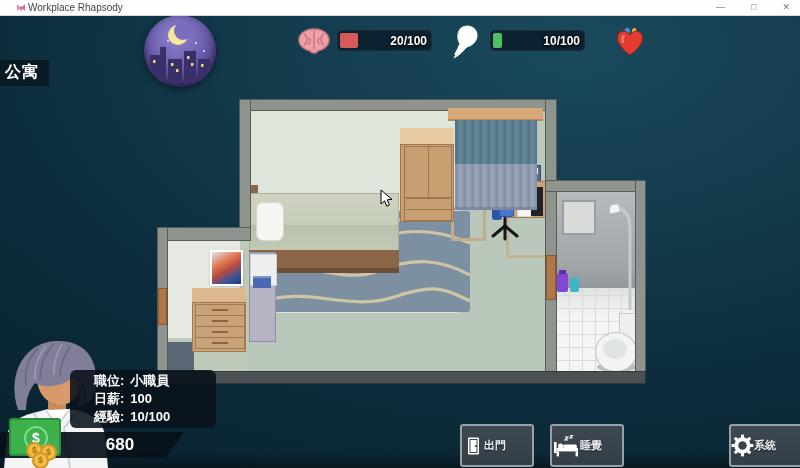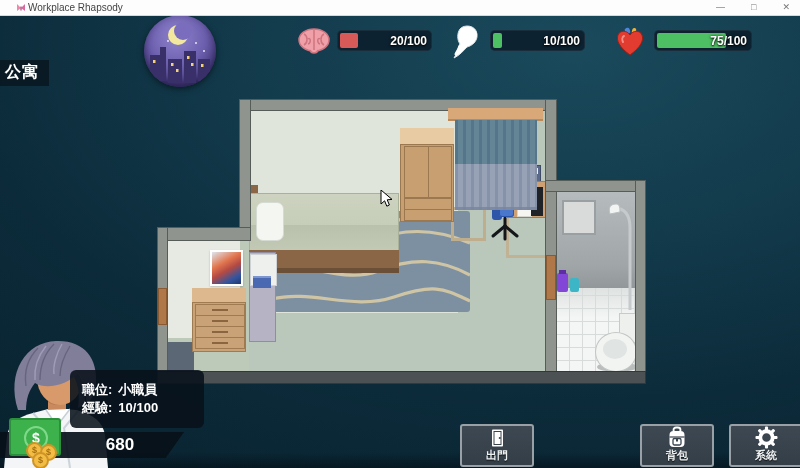--- a/index.html
+++ b/index.html
@@ -94,36 +94,36 @@
   .bottle-purple{left:557px;top:273px;width:11px;height:19px;background:#8247d6;border-radius:2px;z-index:6;}
   .bottle-purple::after{content:"";position:absolute;left:2px;top:-3px;width:7px;height:4px;background:#5d2ea3;}
   .bottle-teal{left:570px;top:278px;width:9px;height:14px;background:#3cb6c6;border-radius:2px;z-index:6;}
   .toilet-tank{left:619px;top:313px;width:16px;height:28px;background:#eef0ee;border:1px solid #c6cac8;z-index:6;}
   .toilet-bowl{left:595px;top:332px;width:40px;height:38px;background:#f2f4f2;border:1px solid #c2c6c4;border-radius:50%;z-index:7;}
   .toilet-bowl::after{content:"";position:absolute;left:7px;top:6px;width:24px;height:20px;border-radius:50%;background:#e0e4e2;}
   .toilet-shadow{left:597px;top:362px;width:40px;height:10px;background:#b9bdbc;border-radius:50%;z-index:5;}
 
   
   .info-panel{left:70px;top:370px;width:122px;height:58px;background:rgba(8,17,26,.88);
-    border-radius:6px;z-index:45;display:flex;flex-direction:column;justify-content:center;gap:2px;padding-left:12px;}
+    border-radius:6px;z-index:45;display:flex;flex-direction:column;justify-content:center;gap:2px;padding-left:24px;}
   .info-row{display:flex;color:#fff;font-size:13px;font-weight:bold;line-height:16px;}
   .info-row .val{margin-left:6px;}
   .money-band{left:0;top:432px;width:184px;height:26px;background:rgba(8,16,25,.92);z-index:44;
     clip-path:polygon(0 0,100% 0,90% 100%,0 100%);}
   .money-text{left:88px;top:435px;width:64px;text-align:center;color:#fff;font-size:17px;font-weight:bold;z-index:46;}
   .cash{left:9px;top:418px;width:48px;height:34px;background:#3cb14c;border:2px solid #2b8f3c;border-radius:3px;z-index:47;}
   .cash .cring{position:absolute;left:50%;top:50%;width:20px;height:20px;margin:-11px 0 0 -11px;
     border:2px solid #7fd98a;border-radius:50%;color:#fff;font-weight:bold;font-size:14px;text-align:center;line-height:20px;}
   .coin{position:absolute;border-radius:50%;background:#f3bd44;border:2px solid #cf9428;color:#a56f12;
     font-size:9px;font-weight:bold;text-align:center;z-index:48;}
   .portrait{left:-2px;top:338px;z-index:43;}
 
   
   .action-btn{position:absolute;top:424px;width:70px;height:39px;background:linear-gradient(#3d4852,#333e47);
-    border:2px solid #99a1a6;border-radius:3px;z-index:45;display:flex;flex-direction:column;align-items:center;cursor:pointer;}
+    border:2px solid #99a1a6;border-radius:3px;z-index:45;display:flex;align-items:center;cursor:pointer;}
   .action-btn .ico{height:22px;display:flex;align-items:flex-end;justify-content:center;margin-top:1px;}
   .action-btn .lbl{font-size:11px;font-weight:bold;color:#eef1f2;line-height:13px;text-shadow:0 1px 1px rgba(0,0,0,.8);}
 
   .vignette{left:0;top:452px;width:800px;height:16px;z-index:30;
     background:linear-gradient(rgba(4,12,18,0),rgba(4,12,18,.55));}
 </style>
 </head>
 <body>
 
 <div class="screen">
@@ -287,24 +287,20 @@
   </div>
 
   <div class="abs statgroup" style="left:613px;top:27px;">
     <svg width="34" height="30" viewBox="0 0 34 30">
       <rect x="12" y="1" width="5" height="6" rx="2" fill="#4f86d8" transform="rotate(-20 14 4)"></rect>
       <rect x="19" y="1" width="4" height="6" rx="2" fill="#e8b23c" transform="rotate(15 21 4)"></rect>
       <path d="M17,28 C6,20 3,13 5,8 C7,3 14,3 17,8 C20,3 27,3 29,8 C31,13 28,20 17,28 Z" fill="#e23b30" stroke="#9e1f18" stroke-width="1"></path>
       <path d="M11,9 C9,10 9,13 10,15" fill="none" stroke="#f58d84" stroke-width="2" stroke-linecap="round"></path>
     </svg>
   </div>
-  <div class="abs bar" style="left:654px;top:30px;width:98px;height:21px;">
-    <div class="fill" style="width: calc(75% - 4.5px); background: rgb(77, 192, 99);"></div>
-    <span class="bar-text">75/100</span>
-  </div>
 
   <svg class="abs portrait" width="120" height="130" viewBox="0 0 120 130">
     <path d="M6,130 L9,98 C11,85 20,79 35,75 L54,70 L78,72 C96,76 105,85 107,97 L110,130 Z" fill="#f3f5f7"></path>
     <path d="M35,75 L48,90 L40,130" fill="none" stroke="#ccd3da" stroke-width="2"></path>
     <path d="M80,73 L66,90 L72,130" fill="none" stroke="#ccd3da" stroke-width="2"></path>
     <rect x="50" y="58" width="18" height="18" fill="#c98b5e"></rect>
     <path d="M50,58 h18 v6 c-6,4 -12,4 -18,0 Z" fill="#b5744a"></path>
     <path d="M48,72 L59,88 L72,71" fill="#fff" stroke="#c8ced6" stroke-width="1.5"></path>
     <ellipse cx="62" cy="40" rx="23" ry="27" fill="#d89a6a"></ellipse>
     <path d="M20,72 C8,34 28,4 58,3 C86,2 100,20 98,46 C97,57 93,62 88,67 C89,50 85,42 80,35 C70,47 48,52 37,45 C31,52 28,61 28,72 Z" fill="#817e9a"></path>
@@ -319,20 +315,24 @@
         <path d="M64,6 C58,16 55,28 56,36"></path>
     </g>
   </svg>
 
   <div class="abs info-panel">
     <div class="info-row">
       <span>職位:</span>
         <span class="val">小職員</span>
     </div>
     <div class="info-row">
+      <span>日薪:</span>
+        <span class="val">100</span>
+    </div>
+    <div class="info-row">
       <span>經驗:</span>
         <span class="val">10/100</span>
     </div>
   </div>
 
   <div class="abs money-band"></div>
   <div class="abs money-text">680</div>
   <div class="abs cash">
     <div class="cring">$</div>
   </div>
@@ -346,33 +346,38 @@
     <div class="ico">
       <svg width="22" height="22" viewBox="0 0 22 22">
         <rect x="6" y="2.5" width="11" height="17" rx="0.8" fill="#fff"></rect>
         <rect x="8" y="4.5" width="7" height="13" fill="none" stroke="#39444d" stroke-width="1"></rect>
         <circle cx="13.8" cy="11" r="1.1" fill="#39444d"></circle>
       </svg>
     </div>
     <div class="lbl">出門</div>
   </div>
 
-
-  <div class="action-btn" style="left:640px;">
+  <div class="action-btn" style="left:550px;">
     <div class="ico">
-      <svg width="22" height="23" viewBox="0 0 22 23">
-        <rect x="7.5" y="1.5" width="7" height="5" rx="2.5" fill="none" stroke="#fff" stroke-width="1.8"></rect>
-        <rect x="3.5" y="5" width="15" height="16" rx="4" fill="#fff"></rect>
-        <line x1="3.5" y1="11" x2="18.5" y2="11" stroke="#39444d" stroke-width="1.2"></line>
-        <rect x="7" y="12.5" width="8" height="6.5" rx="1.5" fill="none" stroke="#39444d" stroke-width="1.3"></rect>
-        <rect x="10" y="12.5" width="2" height="3" fill="#39444d"></rect>
+      <svg width="28" height="22" viewBox="0 0 28 22">
+        <g stroke="#fff" stroke-width="1.1" fill="none">
+          <polyline points="13,2 16,2 13,5 16,5"></polyline>
+            <polyline points="18,0.5 20.5,0.5 18,3 20.5,3"></polyline>
+        </g>
+        <rect x="2" y="7" width="2.6" height="11" fill="#fff"></rect>
+        <circle cx="8.6" cy="11" r="2.6" fill="#fff"></circle>
+        <rect x="11" y="9.5" width="14" height="4" rx="2" fill="#fff"></rect>
+        <rect x="4.6" y="13" width="21.4" height="3.4" fill="#fff"></rect>
+        <rect x="4.6" y="16.4" width="2.4" height="5" fill="#fff"></rect>
+        <rect x="23.6" y="16.4" width="2.4" height="5" fill="#fff"></rect>
       </svg>
     </div>
-    <div class="lbl">背包</div>
-  </div>
+    <div class="lbl">睡覺</div>
+  </div>
+
 
   <div class="action-btn" style="left:729px;">
     <div class="ico">
       <svg width="23" height="23" viewBox="0 0 24 24">
         <g fill="#fff">
           <rect x="10.4" y="0.5" width="3.2" height="5" rx="1"></rect>
           <rect x="10.4" y="0.5" width="3.2" height="5" rx="1" transform="rotate(45 12 12)"></rect>
           <rect x="10.4" y="0.5" width="3.2" height="5" rx="1" transform="rotate(90 12 12)"></rect>
           <rect x="10.4" y="0.5" width="3.2" height="5" rx="1" transform="rotate(135 12 12)"></rect>
           <rect x="10.4" y="0.5" width="3.2" height="5" rx="1" transform="rotate(180 12 12)"></rect>

